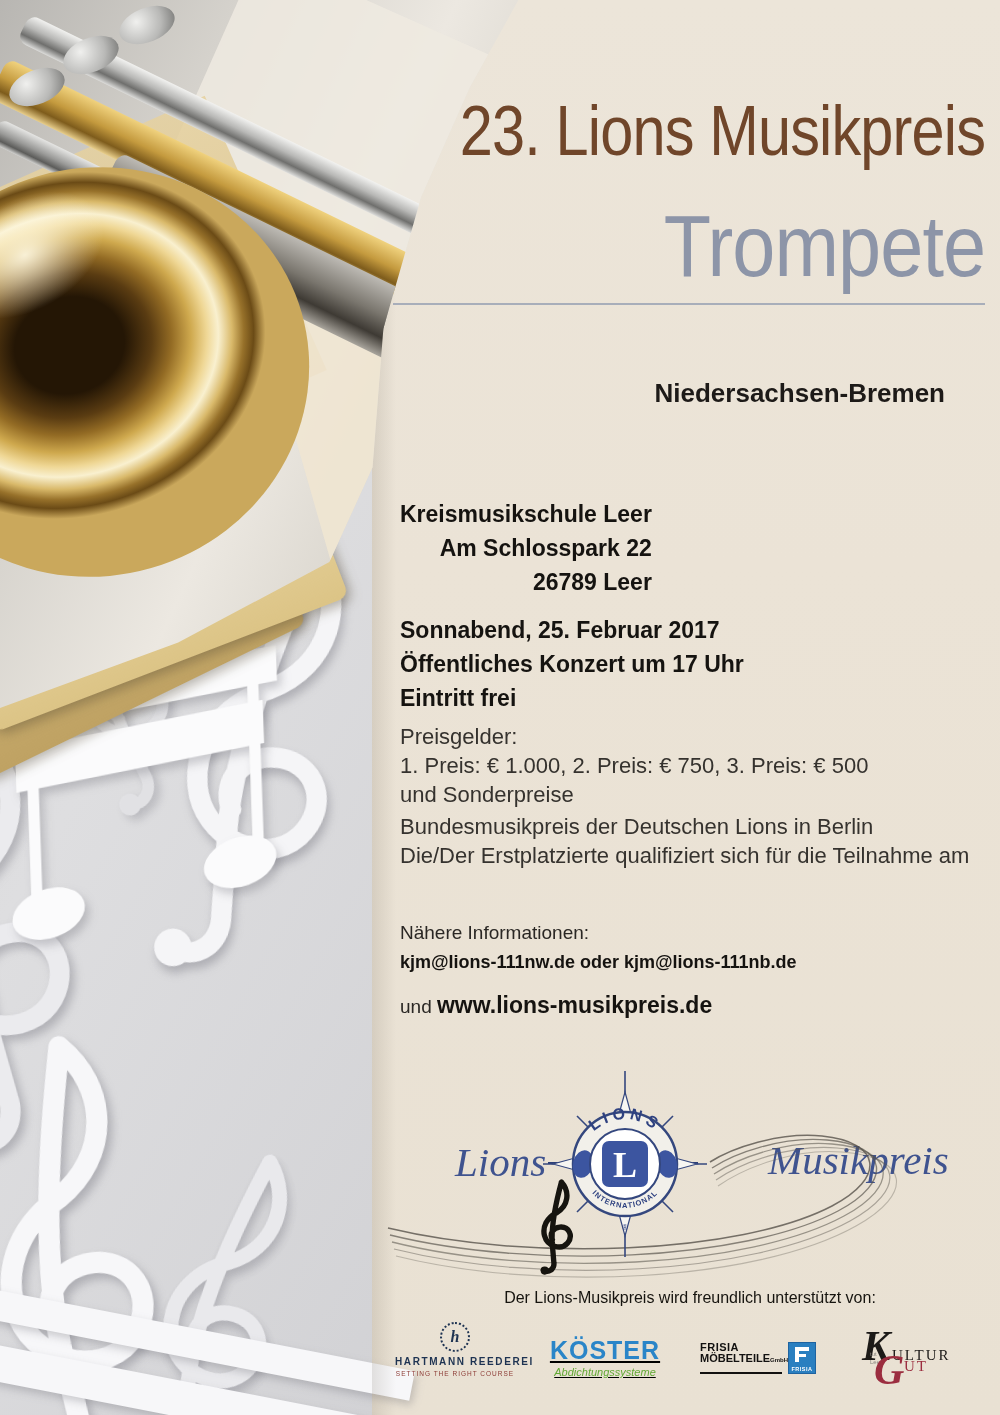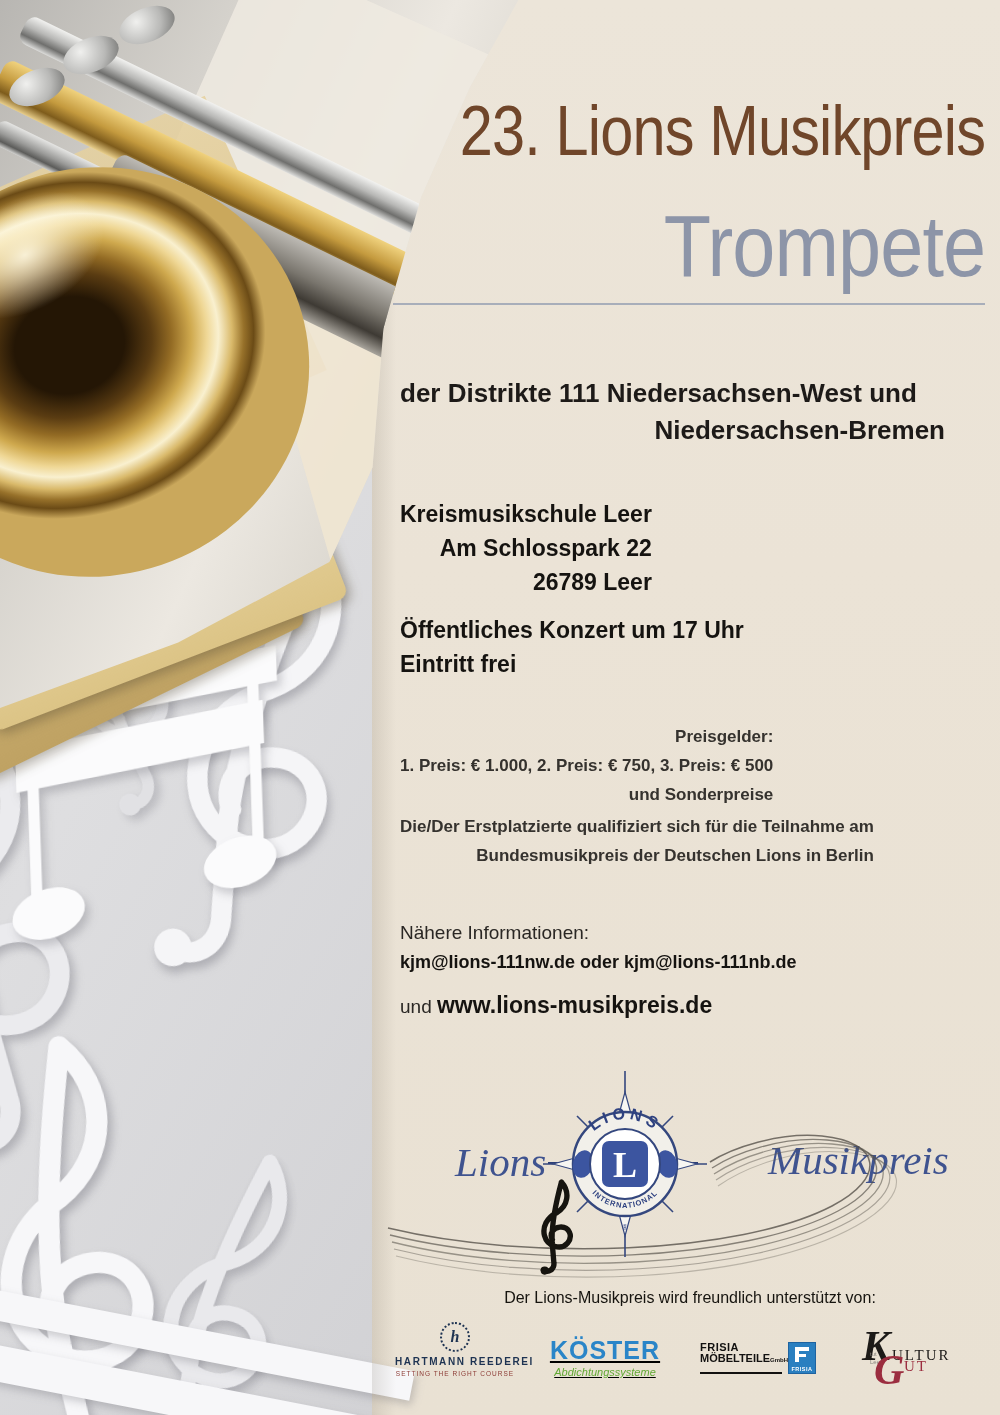--- a/index.html
+++ b/index.html
@@ -36,21 +36,21 @@
     transform:scaleX(.85);transform-origin:100% 50%;letter-spacing:-1px;}
   .subtitle{position:absolute;right:15px;top:202px;font-size:88px;line-height:1;white-space:nowrap;
     transform:scaleX(.88);transform-origin:100% 50%;letter-spacing:-1px;}
   .rule{position:absolute;left:393px;top:303px;width:592px;height:2px;background:#a8aeba;}
   
   .districts{position:absolute;left:400px;top:375px;width:545px;color:#1d1a18;
     font-size:26px;font-weight:bold;line-height:37px;}
   .districts .l2{text-align:right;}
   .blk{position:absolute;left:400px;color:#151310;}
   .bold-blk{font-size:23px;font-weight:bold;line-height:34px;}
-  .reg-blk{font-size:17px;font-weight:700;line-height:29px;color:#35322e;text-align:right;}
+  .reg-blk{font-size:22px;font-weight:400;line-height:29px;color:#35322e;}
   .info-head{font-size:19px;color:#2a2724;}
   .emails{font-size:18px;font-weight:bold;color:#151310;}
   .webline{font-size:19px;color:#2a2724;}
   .webline b{font-size:23px;color:#151310;margin-top:20px;}
   
   .logo-word{position:absolute;font-family:"Liberation Serif",serif;font-style:italic;
     font-size:41px;color:#3f538f;}
   .logo-line{position:absolute;left:548px;top:1162px;width:150px;height:2px;background:#2c3f77;}
   .swoosh{position:absolute;left:380px;top:1090px;}
   .emblem{position:absolute;left:540px;top:1069px;}
@@ -147,44 +147,44 @@
     <div class="valve" style="left:118px;top:8px;width:58px;height:34px;transform:rotate(-22deg);"></div>
     <div class="bell"></div>
     <div class="bell-hi"></div>
   </div>
 
   <div class="title" style="color:#70462a;">23. Lions Musikpreis</div>
   <div class="subtitle" style="color:#8d95a8;">Trompete</div>
   <div class="rule"></div>
 
   <div class="districts">
-    <div class="l1">der Distrikte 111 Niedersachsen-West und</div>
     <div class="l2">Niedersachsen-Bremen</div>
   </div>
 
   <div class="blk bold-blk" style="top:497px;text-align:right;">
     <div>Kreismusikschule Leer</div>
     <div>Am Schlosspark 22</div>
     <div>26789 Leer</div>
   </div>
 
   <div class="blk bold-blk" style="top:613px;">
+    <div>Sonnabend, 25. Februar 2017</div>
     <div>Öffentliches Konzert um 17 Uhr</div>
     <div>Eintritt frei</div>
   </div>
 
   <div class="blk reg-blk" style="top:722px;">
     <div>Preisgelder:</div>
     <div>1. Preis: € 1.000, 2. Preis: € 750, 3. Preis: € 500</div>
     <div>und Sonderpreise</div>
   </div>
 
   <div class="blk reg-blk" style="top:812px;">
+    <div>Bundesmusikpreis der Deutschen Lions in Berlin</div>
     <div>Die/Der Erstplatzierte qualifiziert sich für die Teilnahme am</div>
-    <div>Bundesmusikpreis der Deutschen Lions in Berlin</div>
   </div>
 
   <div class="blk info-head" style="top:922px;">Nähere Informationen:</div>
   <div class="blk emails" style="top:952px;">kjm@lions-111nw.de oder kjm@lions-111nb.de</div>
   <div class="blk webline" style="top:992px;">
     <span>und</span>
     <b>www.lions-musikpreis.de</b>
   </div>
 
   <div class="logo-word" style="left:455px;top:1138px;">Lions</div>

